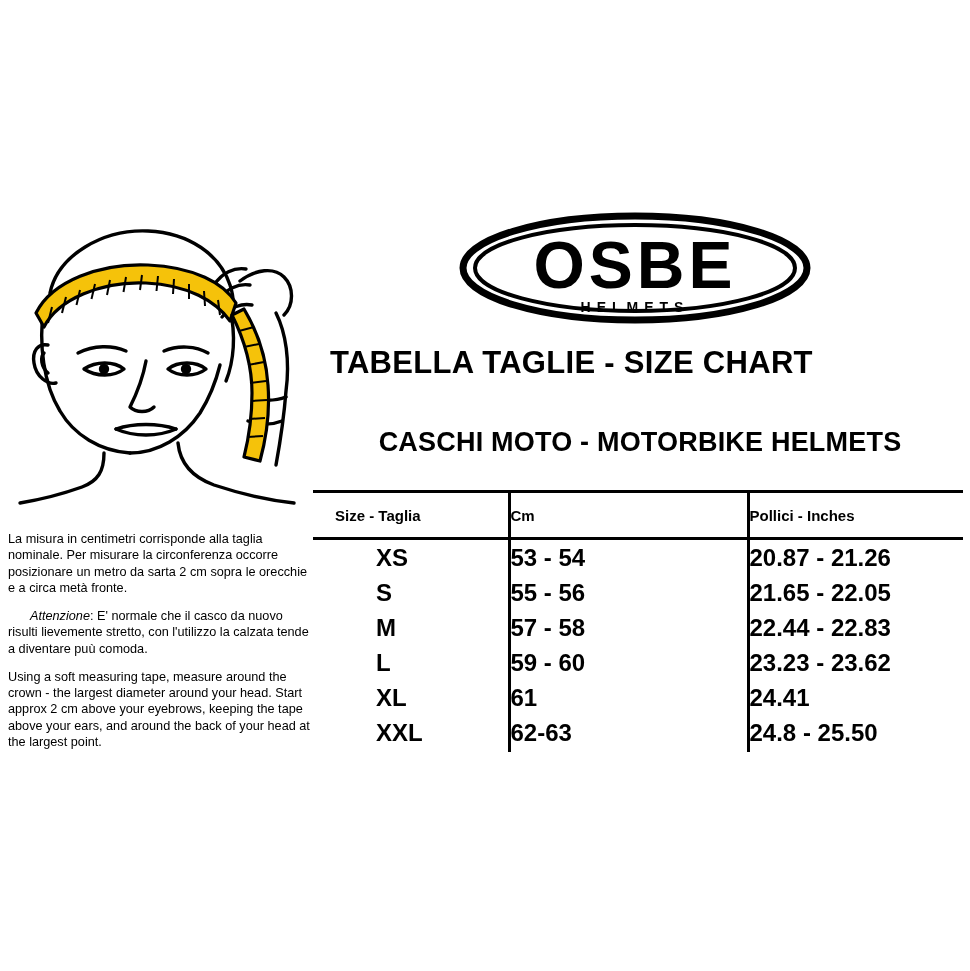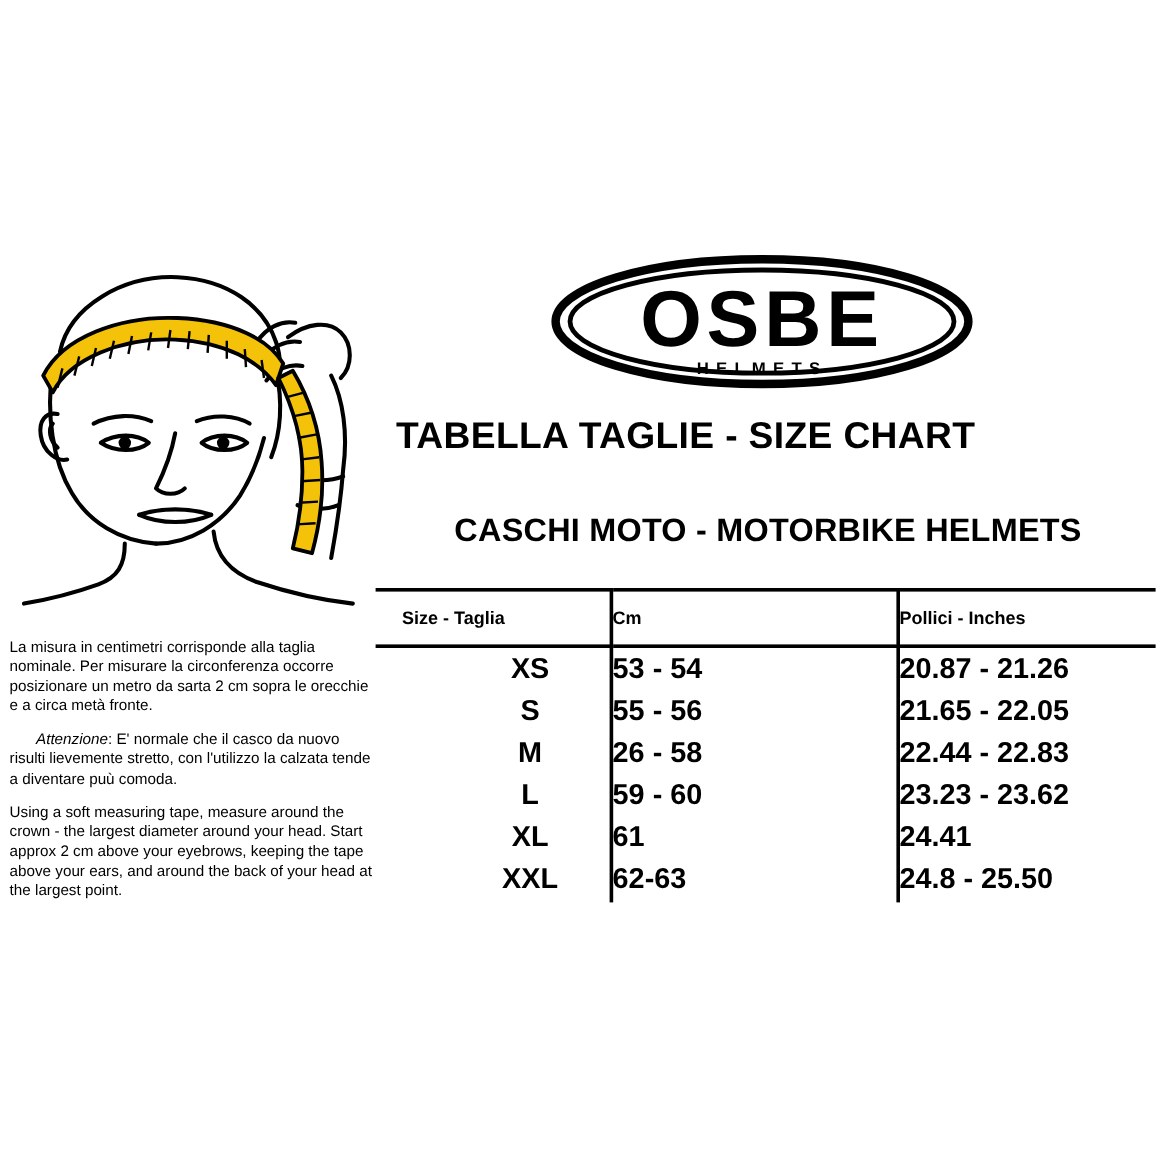--- a/index.html
+++ b/index.html
@@ -108,21 +108,21 @@
   }
   #size-table tr.head-row th:last-child { border-right: none; }
 
   #size-table tbody td {
     height: 35px;
     font-size: 24px;
     font-weight: bold;
   }
   #size-table tbody td.size-cell {
     border-left: none;
-    text-align: center;
+    text-align: left;
     padding-left: 63px;
   }
   #size-table tbody td.inch-cell { border-right: none; }
   #size-table tbody tr:last-child td { padding-bottom: 2px; }
 </style>
 </head>
 <body>
 
 <div id="illustration">
   <svg viewBox="0 0 320 320" width="320" height="320" xmlns="http://www.w3.org/2000/svg">
@@ -234,21 +234,21 @@
       <td>53 - 54</td>
       <td class="inch-cell">20.87 - 21.26</td>
     </tr>
     <tr>
       <td class="size-cell">S</td>
       <td>55 - 56</td>
       <td class="inch-cell">21.65 - 22.05</td>
     </tr>
     <tr>
       <td class="size-cell">M</td>
-      <td>26 - 58</td>
+      <td>57 - 58</td>
       <td class="inch-cell">22.44 - 22.83</td>
     </tr>
     <tr>
       <td class="size-cell">L</td>
       <td>59 - 60</td>
       <td class="inch-cell">23.23 - 23.62</td>
     </tr>
     <tr>
       <td class="size-cell">XL</td>
       <td>61</td>

